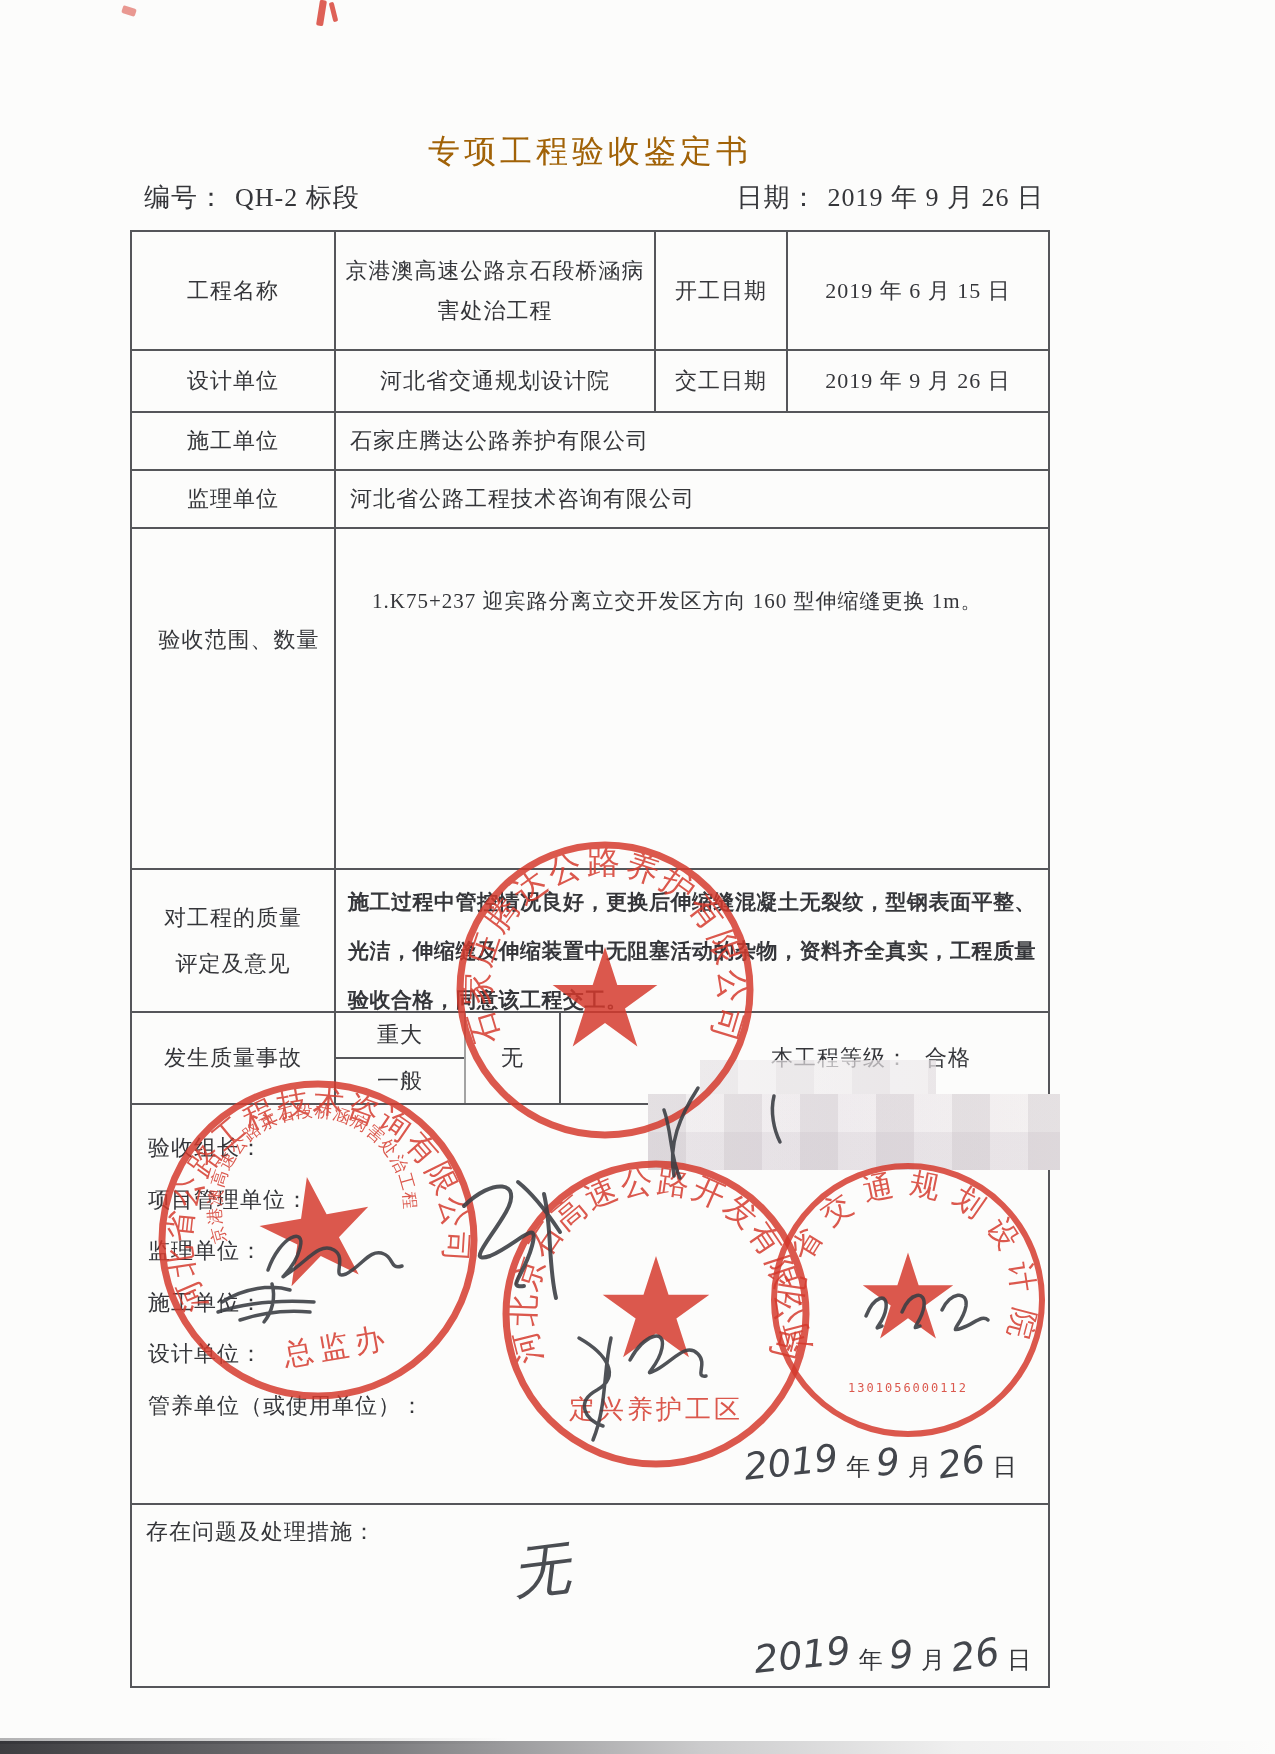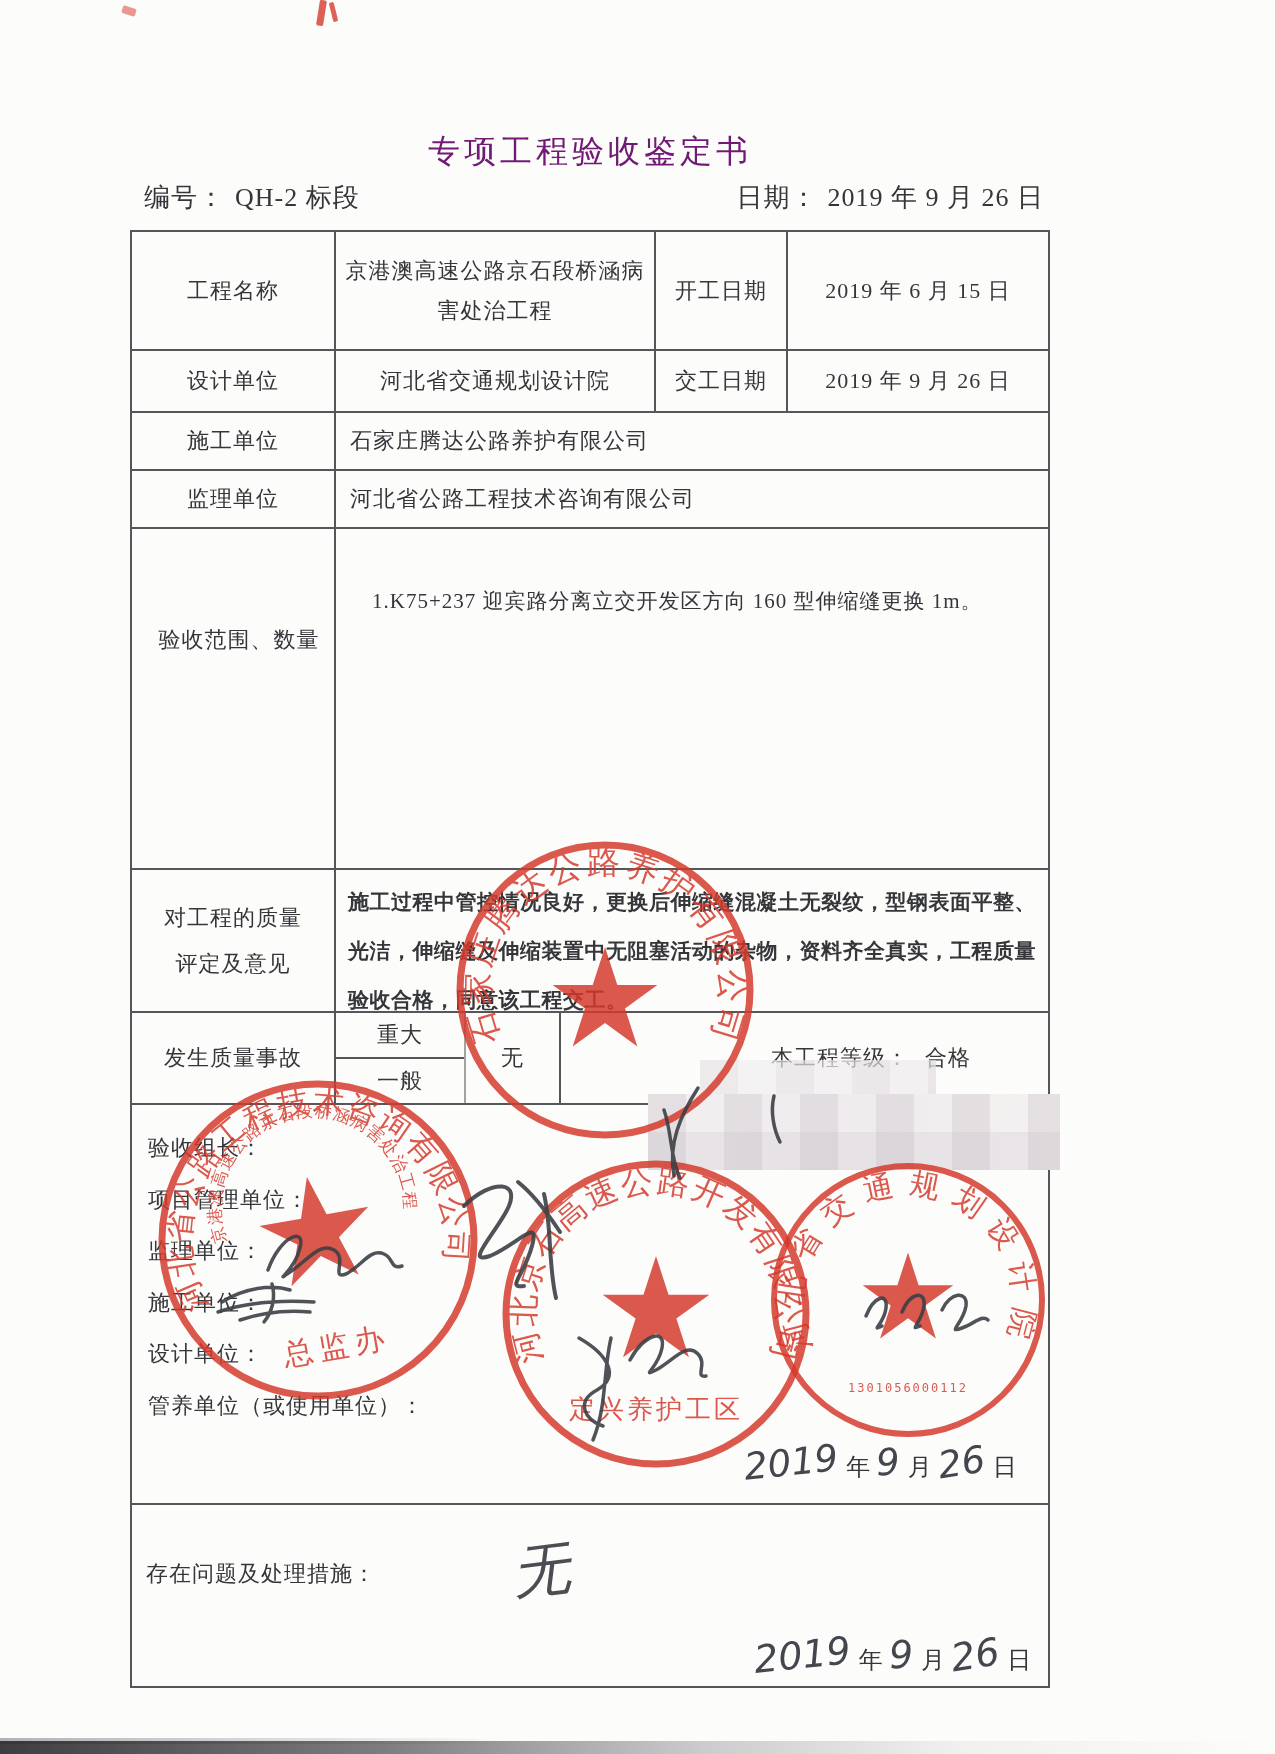--- a/index.html
+++ b/index.html
@@ -9,21 +9,21 @@
   .topmark{position:absolute;background:#d8453a;border-radius:2px;opacity:.85;}
   .tm1{left:318px;top:0;width:7px;height:26px;transform:rotate(9deg);}
   .tm2{left:331px;top:2px;width:5px;height:20px;transform:rotate(-14deg);}
   .tm3{left:122px;top:7px;width:14px;height:8px;transform:rotate(18deg);opacity:.55;}
   .scan-bottom{position:absolute;left:0;bottom:0;width:100%;height:13px;
       background:linear-gradient(to right,rgba(28,28,32,.85),rgba(40,40,45,.6) 30%,rgba(90,90,96,.3) 55%,rgba(150,150,156,.12) 75%,rgba(160,160,165,0));}
   .scan-bottom2{position:absolute;left:0;bottom:10px;width:40%;height:6px;
       background:linear-gradient(to right,rgba(40,40,45,.35),rgba(40,40,45,0));}
   
   .title{position:absolute;left:130px;top:130px;width:920px;text-align:center;
-         font-size:32px;letter-spacing:4px;color:#701a75;}
+         font-size:32px;letter-spacing:4px;color:#a16207;}
   .meta{position:absolute;left:130px;top:180px;width:920px;height:34px;font-size:26px;}
   .meta .left{position:absolute;left:14px;top:0;}
   .meta .right{position:absolute;right:6px;top:0;text-align:center;}
   .meta .lbl{letter-spacing:1px;}
   .meta .val{margin-left:10px;letter-spacing:1px;}
   
   .doc-table{position:absolute;left:130px;top:230px;width:920px;border:2px solid #55565a;box-sizing:border-box;}
   .trow{display:flex;box-sizing:border-box;border-bottom:2px solid #55565a;}
   .trow:last-child{border-bottom:none;}
   .cell{box-sizing:border-box;border-right:2px solid #55565a;display:flex;align-items:center;justify-content:center;
@@ -43,21 +43,21 @@
   .qual-lab{flex-direction:column;line-height:46px;}
   .qual-content{flex:1 1 auto;align-items:flex-start;justify-content:flex-start;padding:8px 12px 0 12px;}
   .qual-content p{margin:0;font-size:21px;line-height:49px;letter-spacing:.5px;text-align:justify;font-weight:bold;}
   .acc-split{width:130px;flex:0 0 130px;box-sizing:border-box;border-right:2px solid #a3a3a3;display:flex;flex-direction:column;}
   .acc-split div{flex:1;display:flex;align-items:center;justify-content:center;font-size:22px;letter-spacing:1px;}
   .acc-split div:first-child{border-bottom:2px solid #55565a;}
   .acc-none{width:95px;flex:0 0 95px;}
   .acc-grade{flex:1 1 auto;justify-content:flex-start;padding-left:210px;}
   .acc-grade .g-val{margin-left:16px;}
   .sig-label{position:absolute;font-size:22px;letter-spacing:1px;white-space:nowrap;}
-  .issues-label{position:absolute;left:14px;top:12px;font-size:22px;letter-spacing:1px;margin-top:42px;}
+  .issues-label{position:absolute;left:14px;top:12px;font-size:22px;letter-spacing:1px;}
   
   .hwdate{position:absolute;display:flex;align-items:baseline;white-space:nowrap;}
   .hw{font-family:"DejaVu Sans",sans-serif;font-style:italic;font-weight:500;color:#43464c;display:inline-block;}
   .u{font-size:24px;color:#35363a;margin:0 6px 0 8px;}
   .d1 .hw{font-size:37px;}
   .d2 .hw{font-size:38px;}
   .hw.a{transform:rotate(-6deg);} .hw.b{transform:rotate(-3deg);} .hw.c{transform:rotate(-9deg);}
   .hw-none{position:absolute;left:512px;top:1532px;font-size:58px;font-style:italic;color:#4a4d52;
            transform:rotate(-7deg);font-family:"DejaVu Serif",serif;}
   

